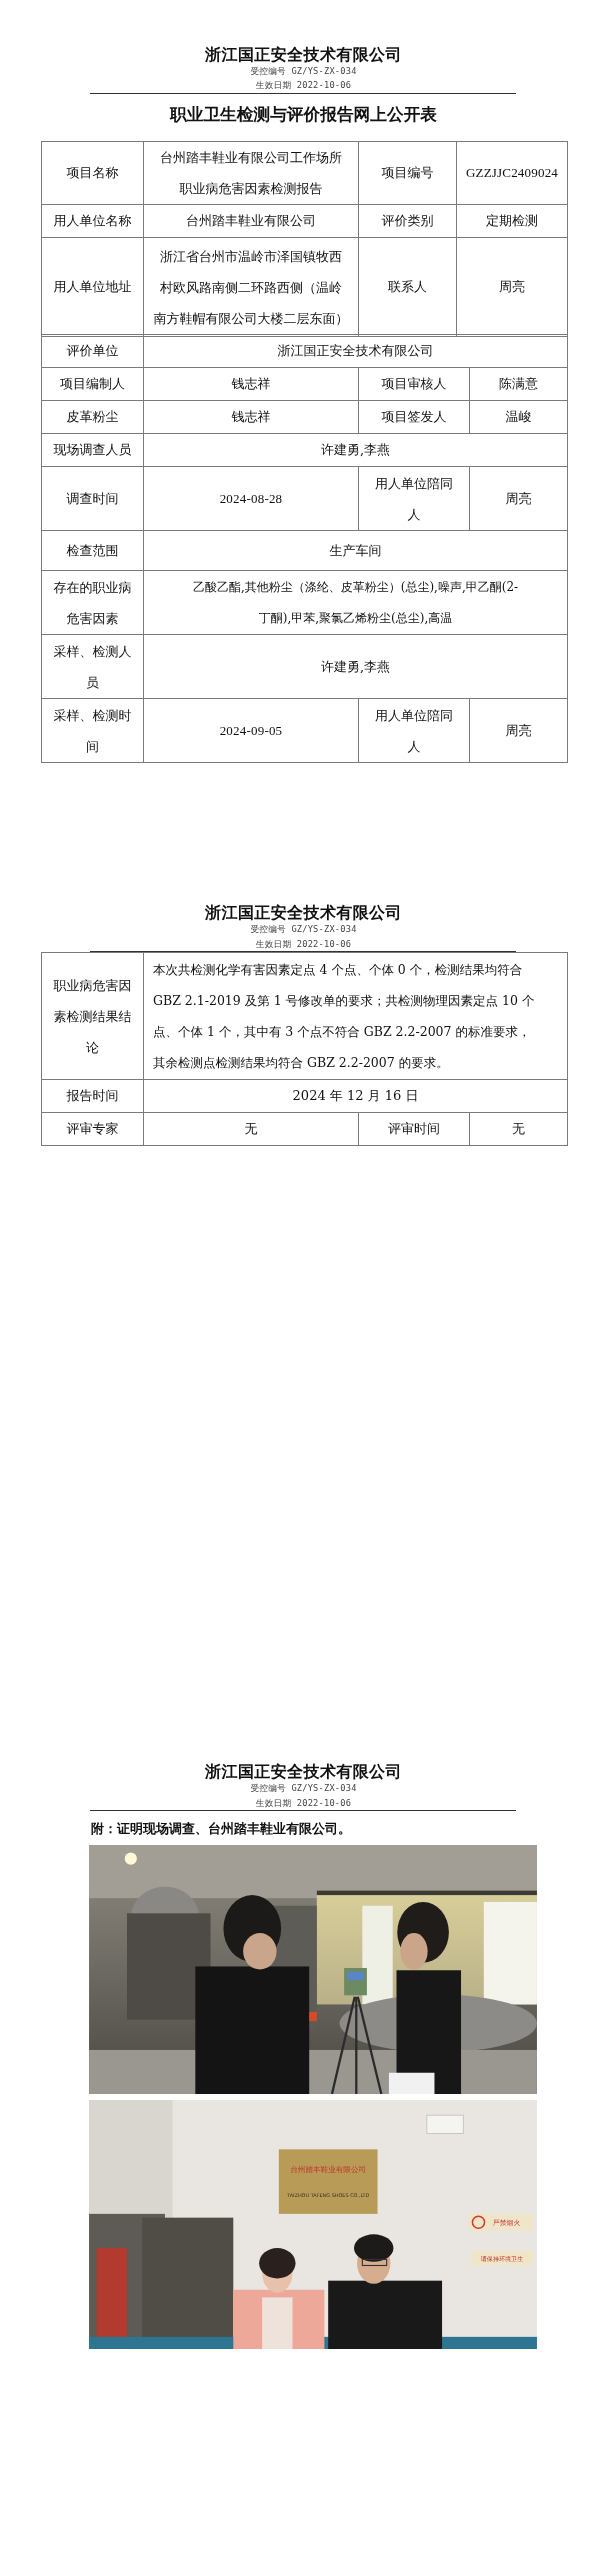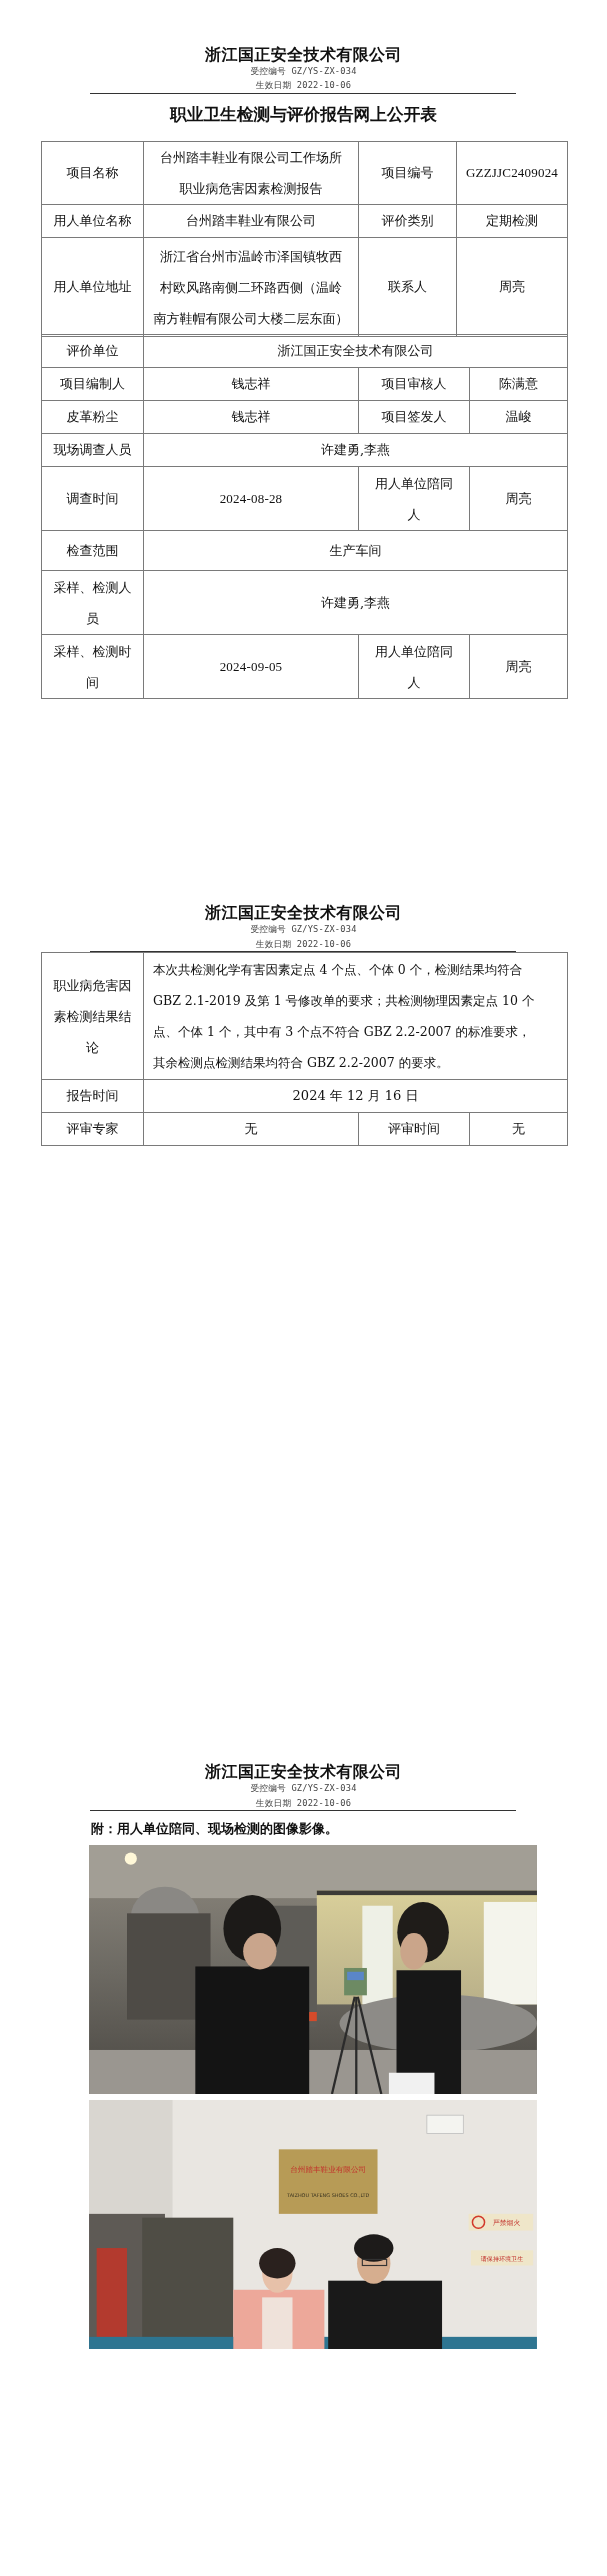--- a/index.html
+++ b/index.html
@@ -112,20 +112,30 @@
         <div>人</div>
       </td>
       <td>周亮</td>
     </tr>
     <tr style="height:40px;">
       <td>检查范围</td>
       <td colspan="3">生产车间</td>
     </tr>
     <tr style="height:64px;">
       <td class="tight">
+        <div>存在的职业病</div>
+        <div>危害因素</div>
+      </td>
+      <td colspan="3" class="tight" style="padding:0 3px; font-size:12px;">
+        <div>乙酸乙酯,其他粉尘（涤纶、皮革粉尘）(总尘),噪声,甲乙酮(2-</div>
+        <div>丁酮),甲苯,聚氯乙烯粉尘(总尘),高温</div>
+      </td>
+    </tr>
+    <tr style="height:64px;">
+      <td class="tight">
         <div>采样、检测人</div>
         <div>员</div>
       </td>
       <td colspan="3">许建勇,李燕</td>
     </tr>
     <tr style="height:64px;">
       <td class="tight">
         <div>采样、检测时</div>
         <div>间</div>
       </td>
@@ -179,21 +189,21 @@
     </tr>
   </tbody>
     </table>
 </div>
 
 <div>
   <div class="abs center-text company" style="top:1762px;">浙江国正安全技术有限公司</div>
   <div class="abs center-text meta" style="top:1783px;">受控编号 GZ/YS-ZX-034</div>
   <div class="abs center-text meta" style="top:1798px;">生效日期 2022-10-06</div>
   <div class="abs rule" style="top:1810px; left:90px; width:426px;"></div>
-  <div class="abs attach-note" style="top:1820px; left:91px;">附：用人单位陪同、现场检测的图像影像。</div>
+  <div class="abs attach-note" style="top:1820px; left:91px;">附：证明现场调查、台州踏丰鞋业有限公司。</div>
 
   <div class="photo" style="left:89px; top:1845px; width:448px; height:249px;">
     <svg width="448" height="249" viewBox="0 0 590 328">
       <defs>
         <linearGradient id="p1bg" x1="0" y1="0" x2="0" y2="1">
           <stop offset="0" stop-color="#8f8a80"></stop>
             <stop offset="0.5" stop-color="#6d6a63"></stop>
             <stop offset="1" stop-color="#4a4742"></stop>
         </linearGradient>
         <linearGradient id="p1win" x1="0" y1="0" x2="0" y2="1">

